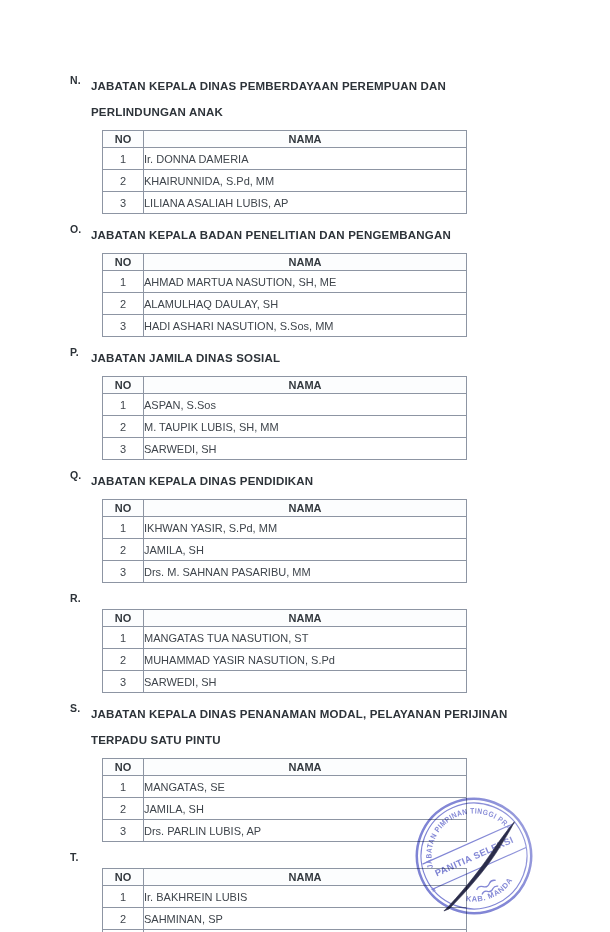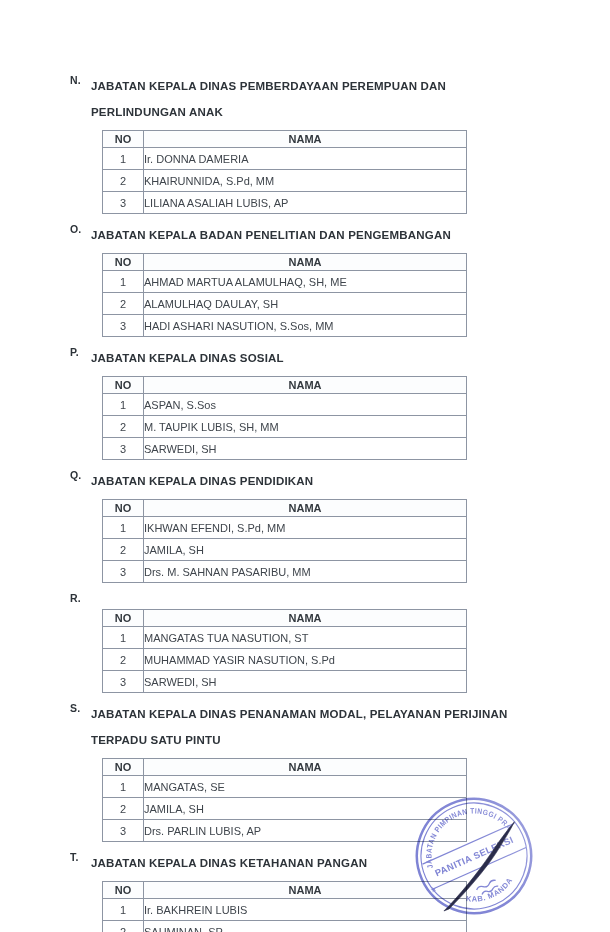--- a/index.html
+++ b/index.html
@@ -112,40 +112,40 @@
           </colgroup>
       <thead>
         <tr>
           <th class="h-no">NO</th>
           <th class="h-nama">NAMA</th>
         </tr>
       </thead>
       <tbody>
   <tr>
     <td class="cell-no">1</td>
-    <td class="cell-nama">AHMAD MARTUA ALAMULHAQ, SH, ME</td>
+    <td class="cell-nama">AHMAD MARTUA NASUTION, SH, ME</td>
   </tr>
 
   <tr>
     <td class="cell-no">2</td>
     <td class="cell-nama">ALAMULHAQ DAULAY, SH</td>
   </tr>
 
   <tr>
     <td class="cell-no">3</td>
     <td class="cell-nama">HADI ASHARI NASUTION, S.Sos, MM</td>
   </tr>
 </tbody>
     </table>
   </section>
 
   <section class="sec">
     <div class="heading">
       <span class="letter">P.</span>
-      <div class="title">JABATAN KEPALA DINAS SOSIAL</div>
+      <div class="title">JABATAN JAMILA DINAS SOSIAL</div>
     </div>
     <table class="cand">
       <colgroup>
             <col class="c-no">
             <col class="c-nama">
           </colgroup>
       <thead>
         <tr>
           <th class="h-no">NO</th>
           <th class="h-nama">NAMA</th>
@@ -182,21 +182,21 @@
           </colgroup>
       <thead>
         <tr>
           <th class="h-no">NO</th>
           <th class="h-nama">NAMA</th>
         </tr>
       </thead>
       <tbody>
   <tr>
     <td class="cell-no">1</td>
-    <td class="cell-nama">IKHWAN EFENDI, S.Pd, MM</td>
+    <td class="cell-nama">IKHWAN YASIR, S.Pd, MM</td>
   </tr>
 
   <tr>
     <td class="cell-no">2</td>
     <td class="cell-nama">JAMILA, SH</td>
   </tr>
 
   <tr>
     <td class="cell-no">3</td>
     <td class="cell-nama">Drs. M. SAHNAN PASARIBU, MM</td>
@@ -271,21 +271,20 @@
     <td class="cell-no">3</td>
     <td class="cell-nama">Drs. PARLIN LUBIS, AP</td>
   </tr>
 </tbody>
     </table>
   </section>
 
   <section class="sec">
     <div class="heading">
       <span class="letter">T.</span>
-      <div class="title">JABATAN KEPALA DINAS KETAHANAN PANGAN</div>
     </div>
     <table class="cand">
       <colgroup>
             <col class="c-no">
             <col class="c-nama">
           </colgroup>
       <thead>
         <tr>
           <th class="h-no">NO</th>
           <th class="h-nama">NAMA</th>

